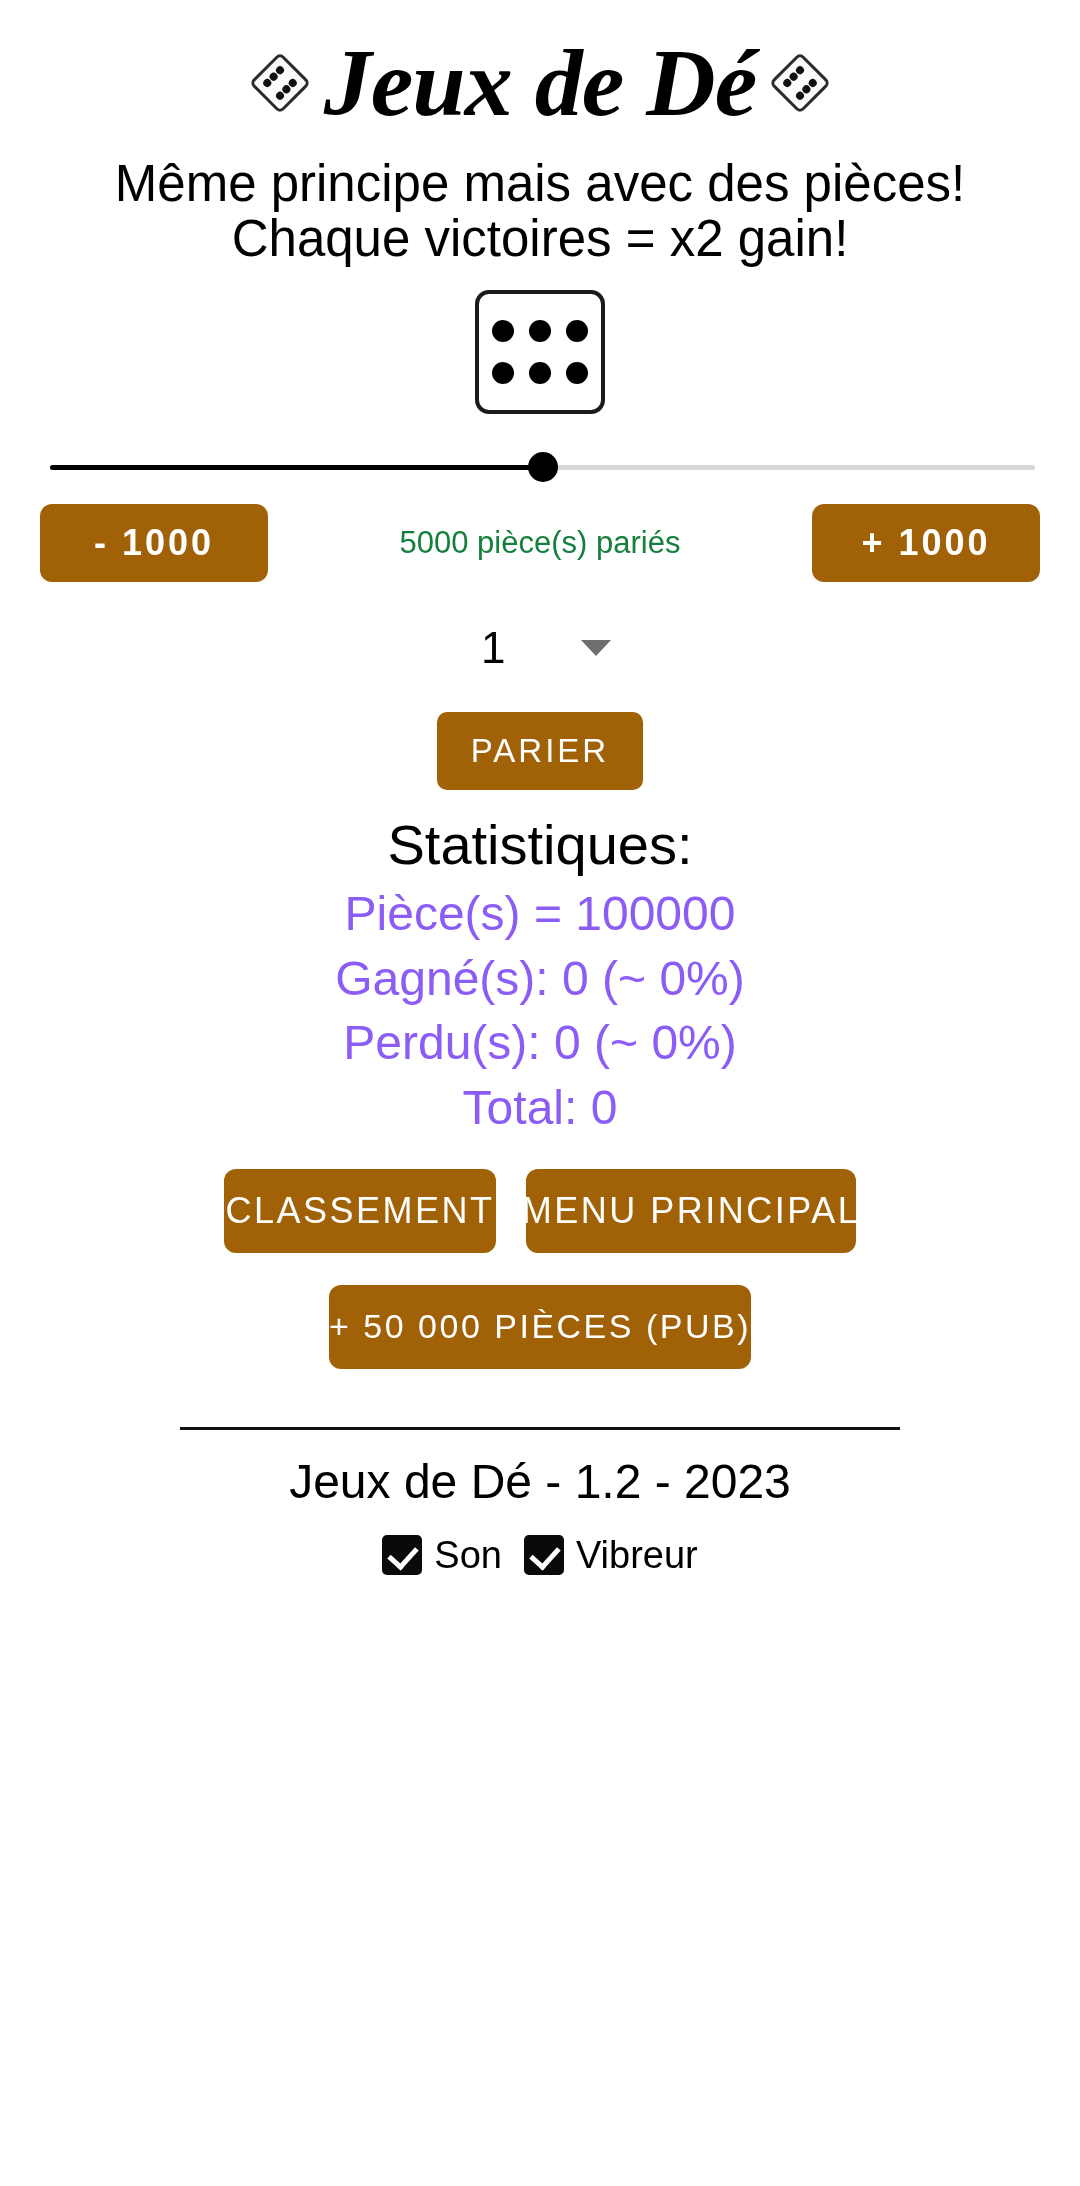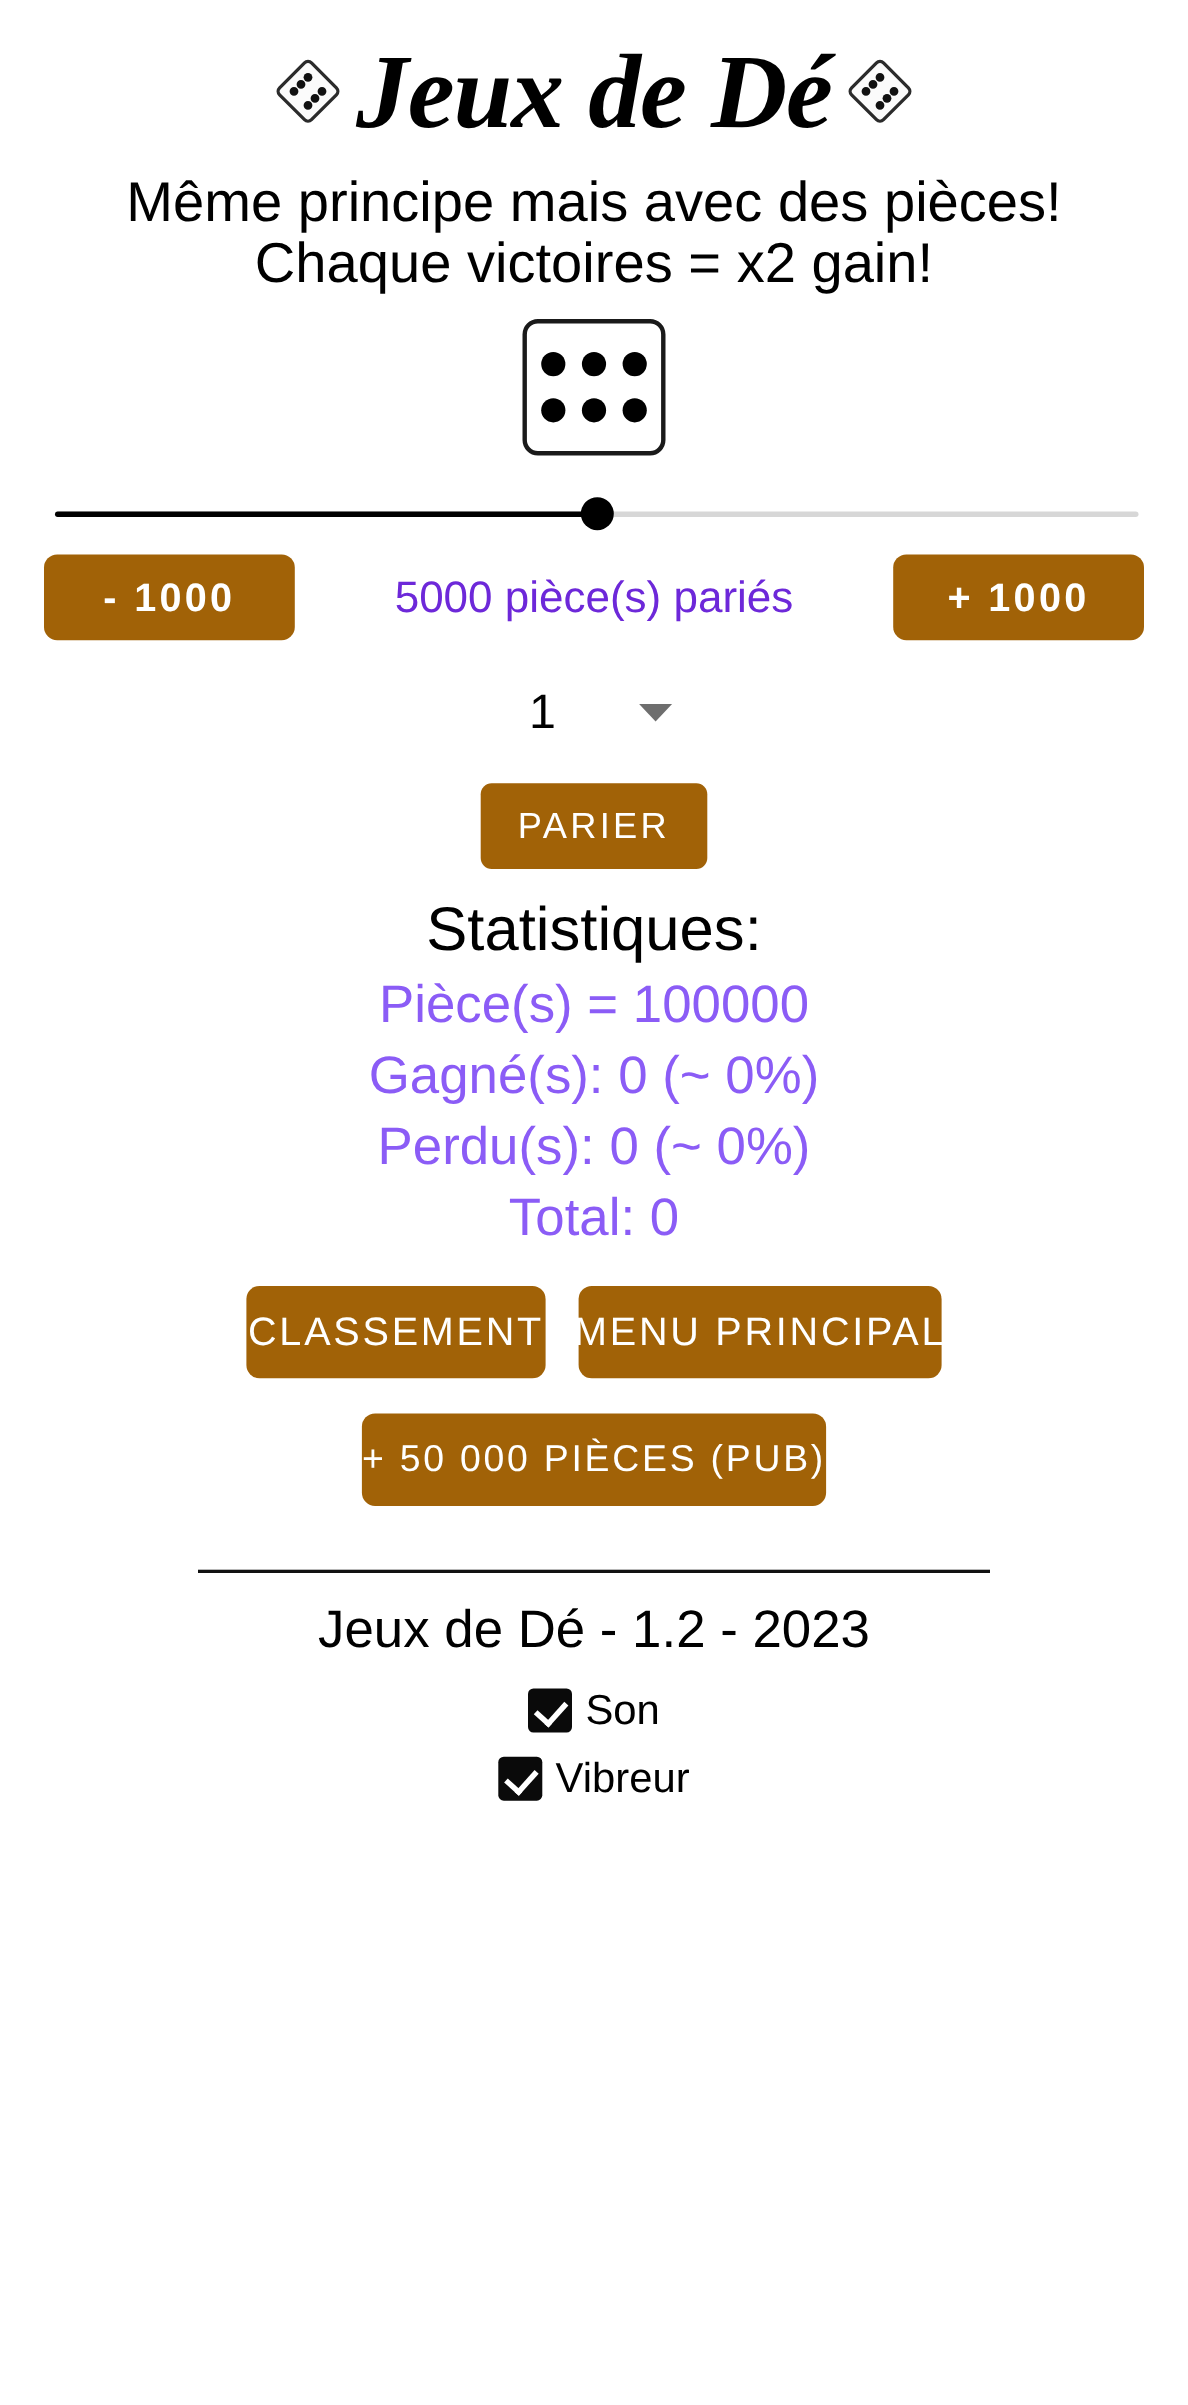--- a/index.html
+++ b/index.html
@@ -162,22 +162,22 @@
     white-space: nowrap;
   }
   .btn-bet {
     width: 228px;
     height: 78px;
     font-size: 36px;
     font-weight: bold;
     letter-spacing: 3px;
   }
   .bet-label {
-    font-size: 40px;
-    color: #6d28d9;
+    font-size: 31px;
+    color: #15803d;
     white-space: nowrap;
   }
 
   
   .dropdown {
     margin-top: 38px;
     width: 150px;
     height: 56px;
     display: flex;
     align-items: center;
@@ -265,21 +265,20 @@
     margin-top: 24px;
     font-size: 48px;
     color: #000;
   }
   .toggle-row {
     margin-top: 26px;
     display: flex;
     align-items: center;
     justify-content: center;
     gap: 22px;
-    flex-direction: column;
   }
   .toggle {
     display: flex;
     align-items: center;
     gap: 12px;
     cursor: pointer;
   }
   .checkbox {
     width: 40px;
     height: 40px;

